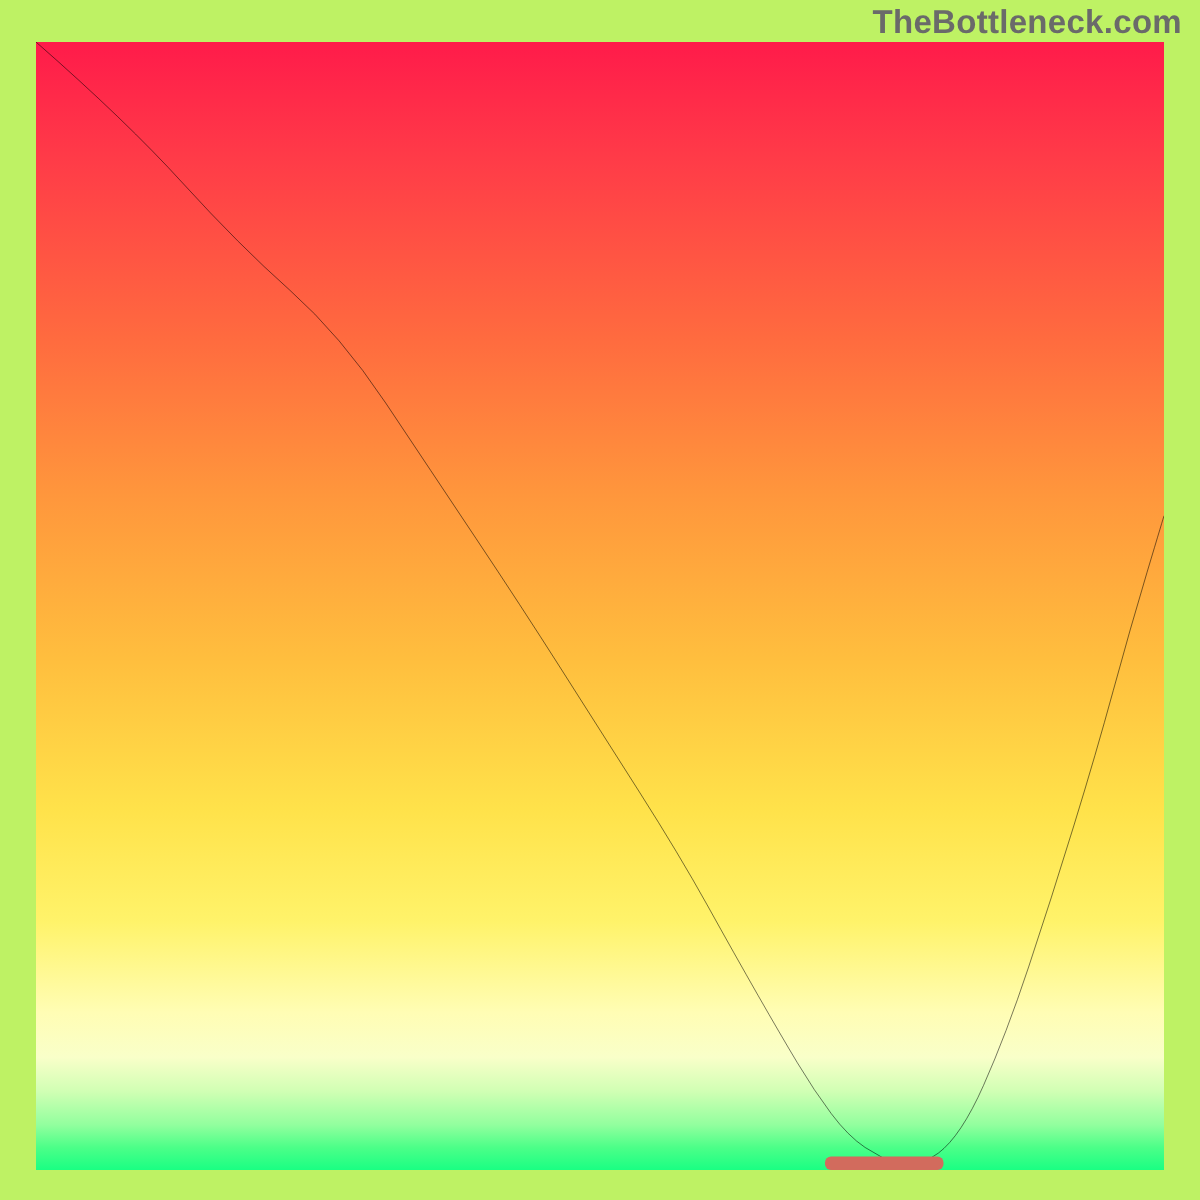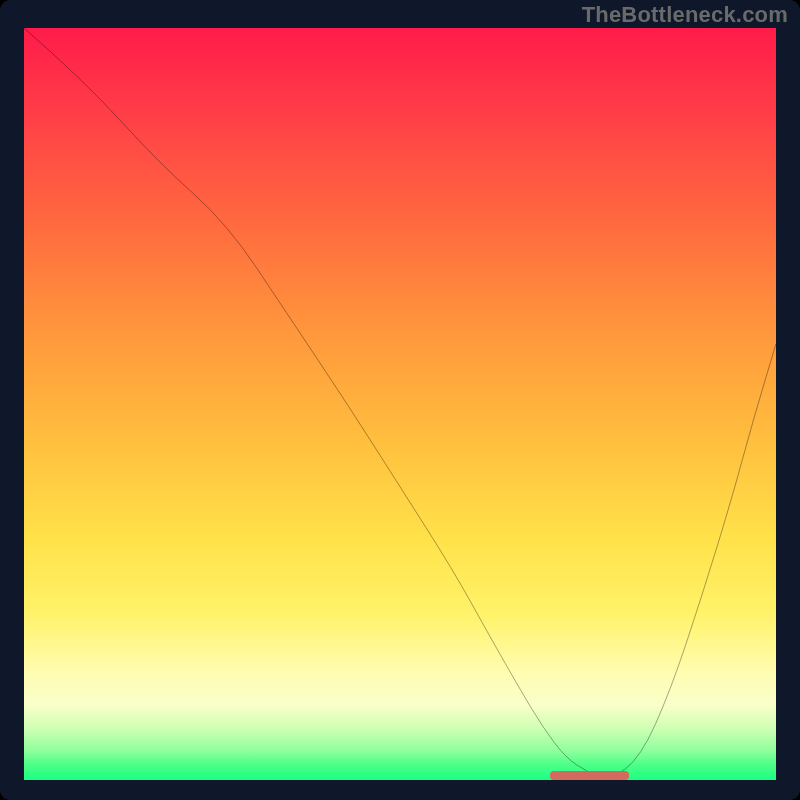--- a/index.html
+++ b/index.html
@@ -8,22 +8,21 @@
     width: 800px;
     height: 800px;
     background: #000;
     font-family: Arial, Helvetica, sans-serif;
     overflow: hidden;
   }
   .frame {
     position: relative;
     width: 800px;
     height: 800px;
-    background: #0f172a;
-    border-radius: 10px;
+    background: #bef264;
   }
   .watermark {
     position: absolute;
     top: 2px;
     right: 12px;
     color: #6a6a6a;
     font-size: 22px;
     font-weight: 600;
     letter-spacing: 0.2px;
     user-select: none;

